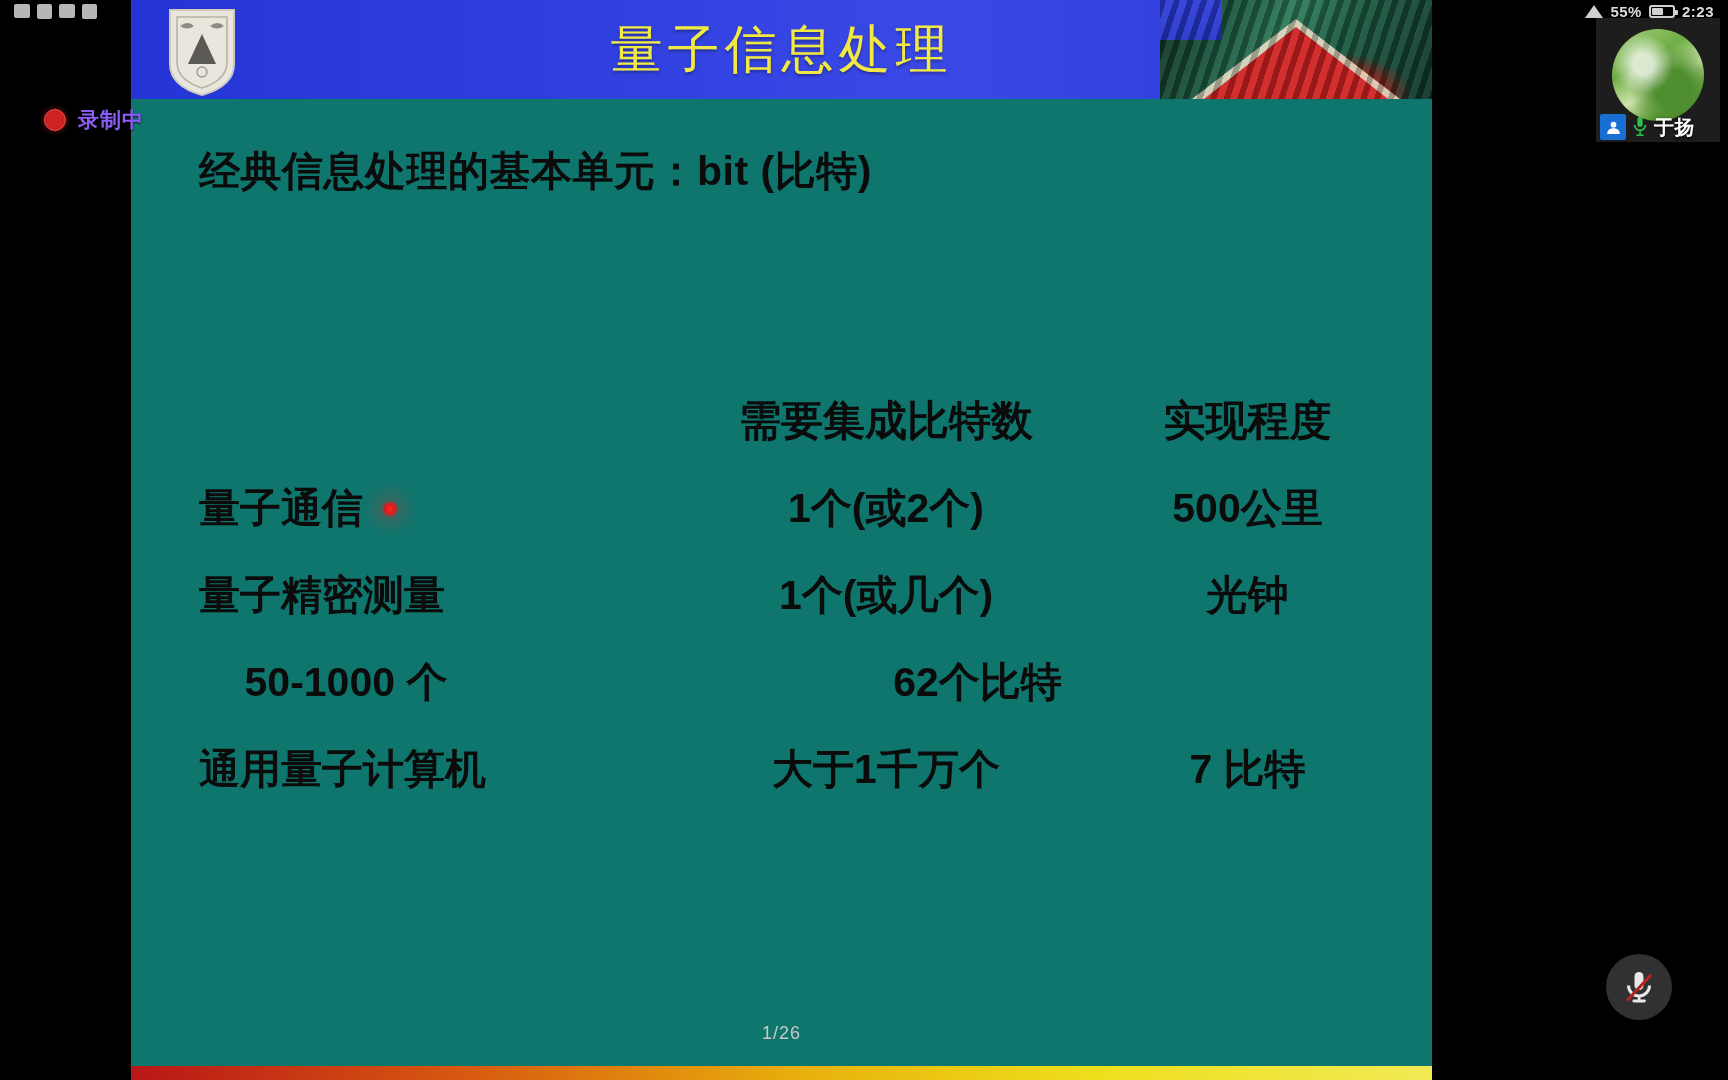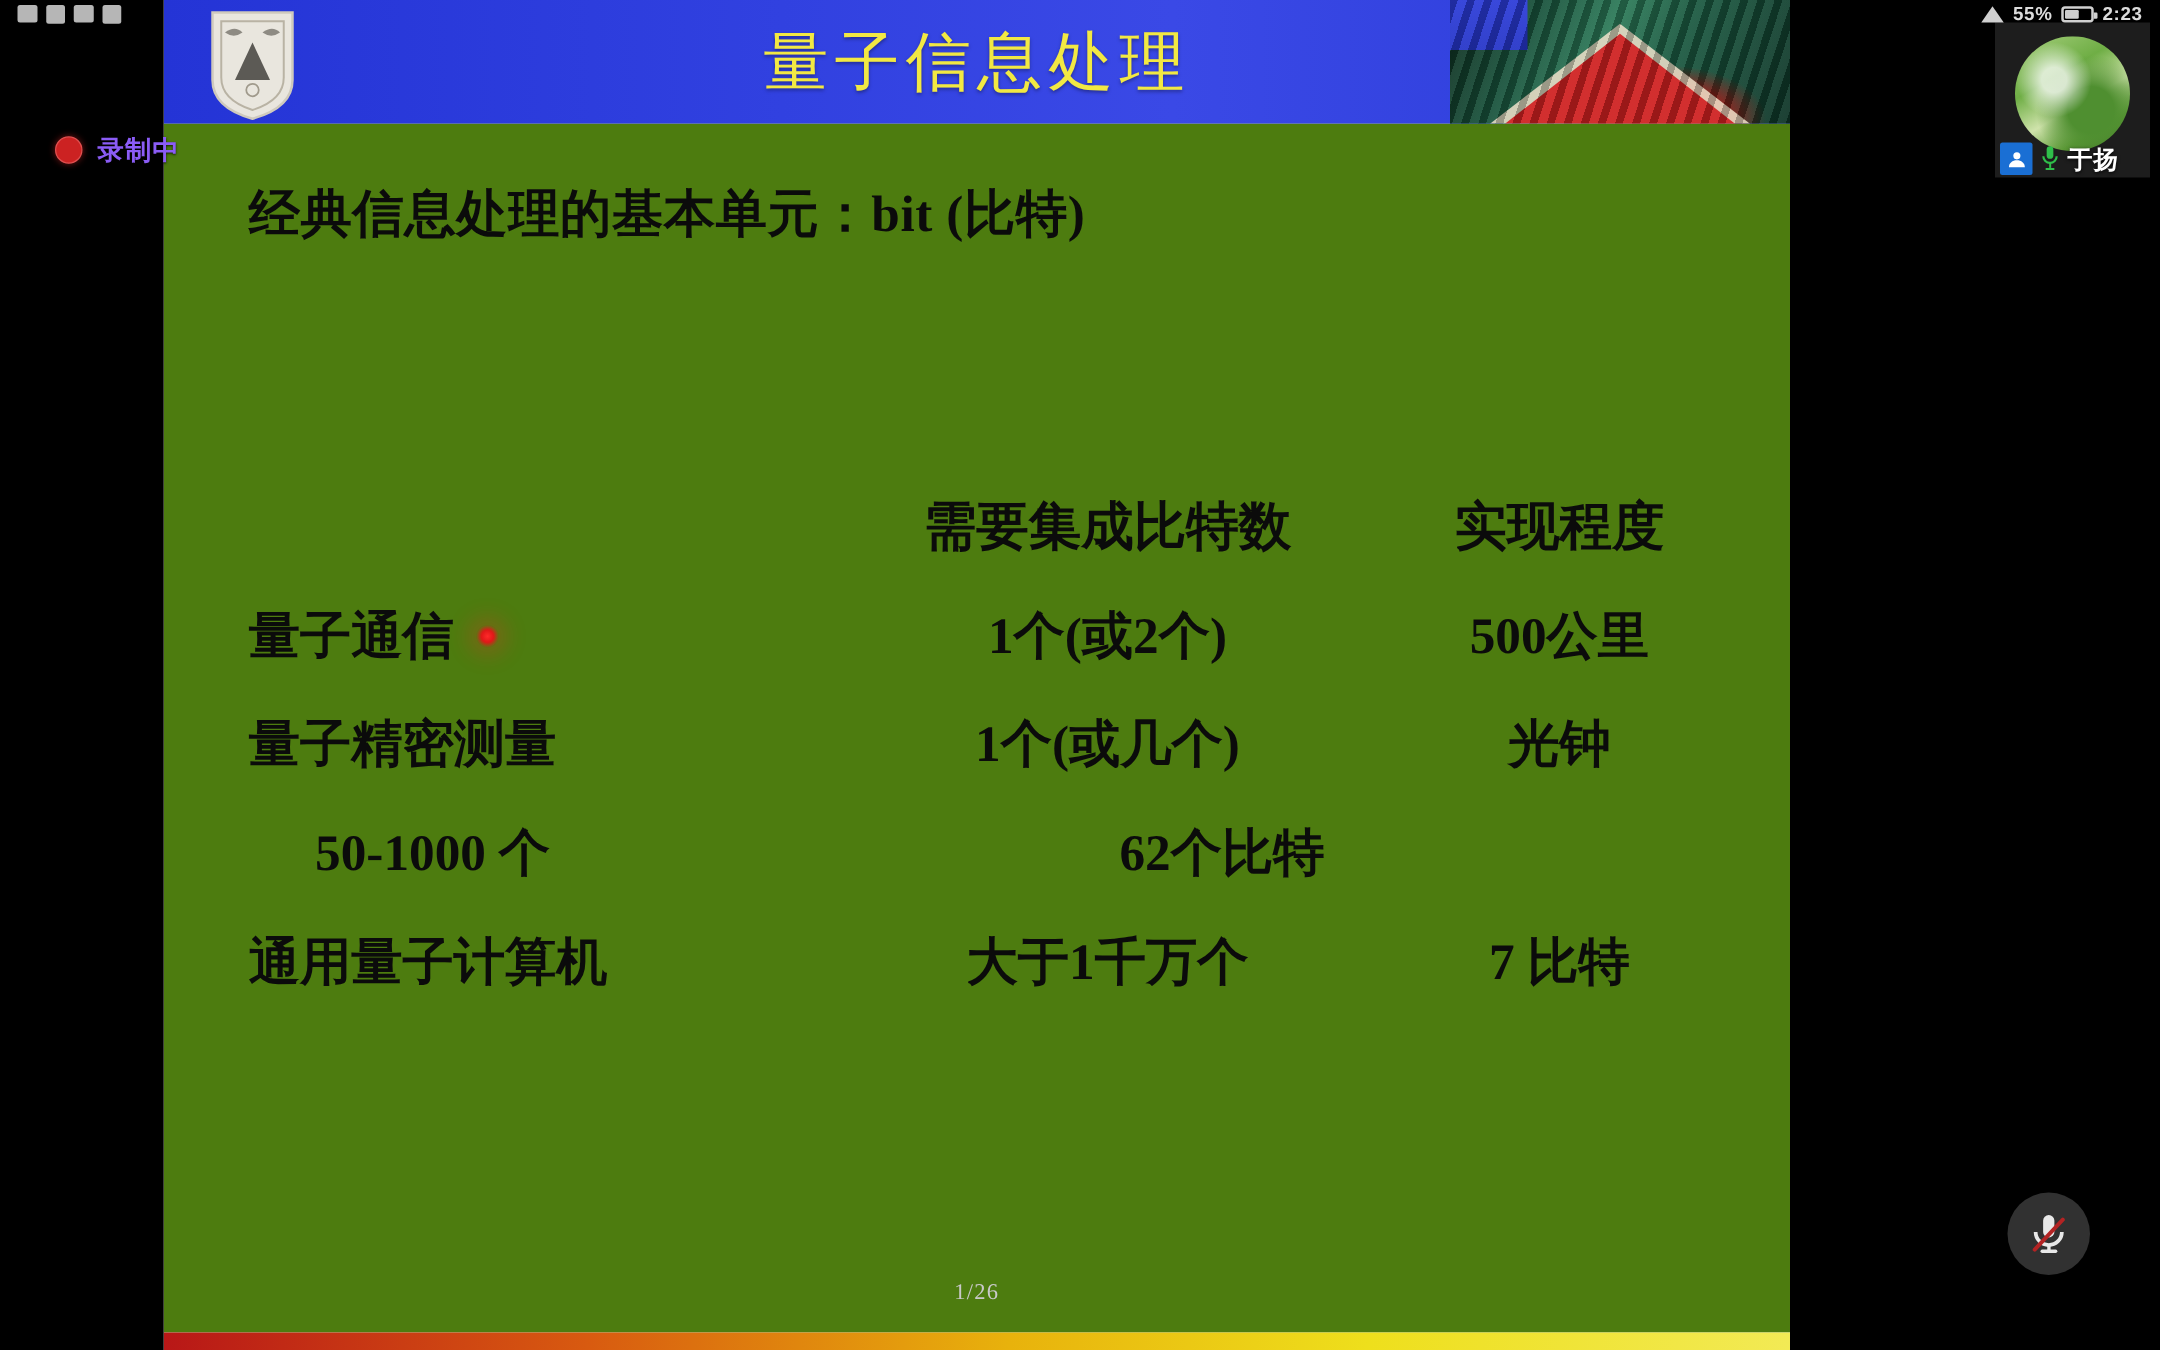--- a/index.html
+++ b/index.html
@@ -106,23 +106,22 @@
     opacity:.85;
   }
   .temple .blue-sky {
     position:absolute; left:0; top:0; width:62px; height:40px;
     background:linear-gradient(180deg,#2b3bd8,#2434c8);
   }
 
   
   .slide-body {
     position:absolute; left:0; top:99px; right:0; bottom:14px;
-    background:#4d7c0f;
+    background:#0f766e;
     color:#0b0b0b;
-    font-family:Liberation Serif, serif;
   }
   .lead {
     position:absolute; left:68px;
     font-size:41px; font-weight:700; letter-spacing:.5px; white-space:nowrap;
   }
   .lead.l1 { top:45px; }
   .lead.l2 { top:135px; }
 
   
   .tbl { position:absolute; left:0; right:0; top:250px; }

